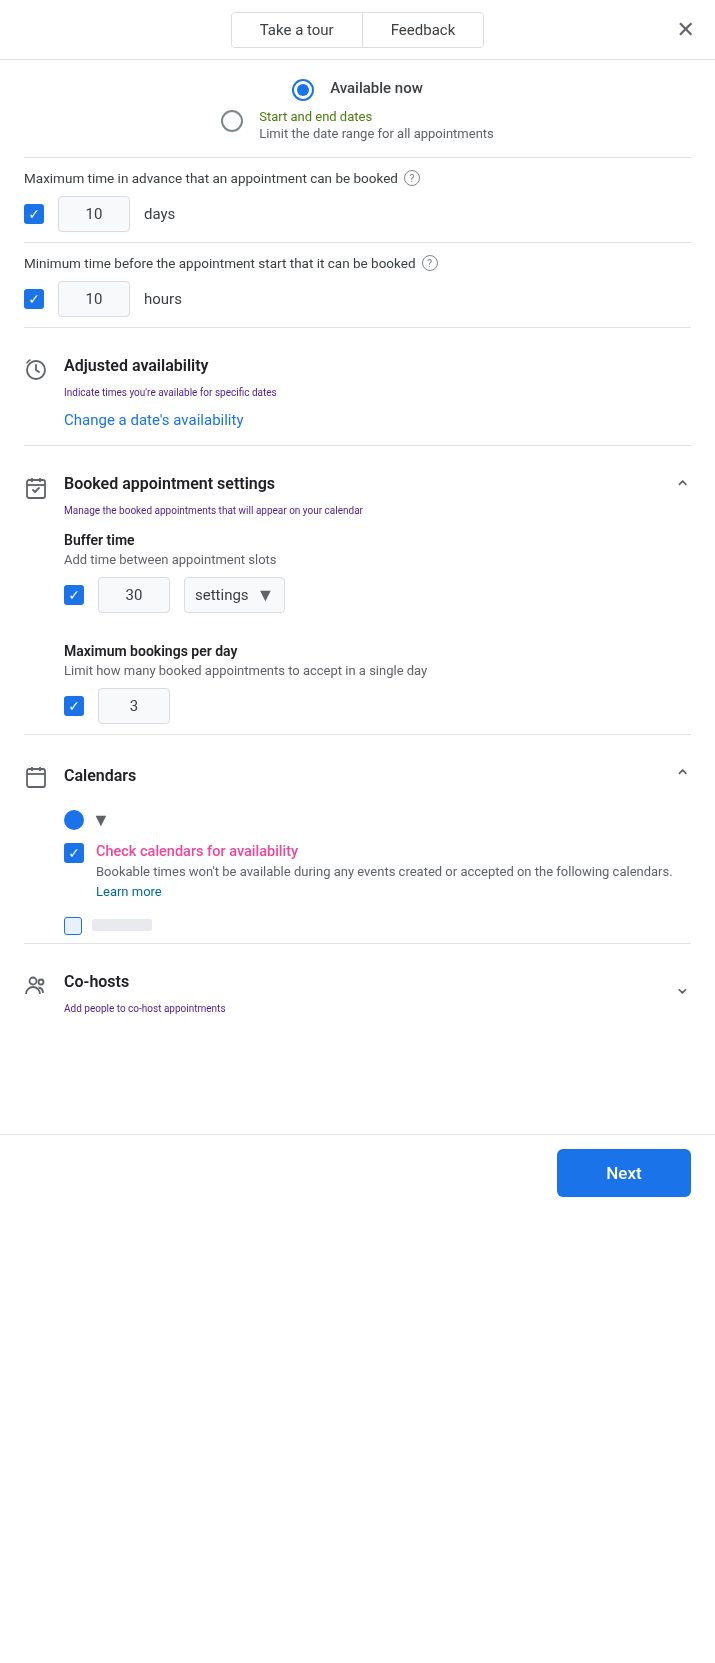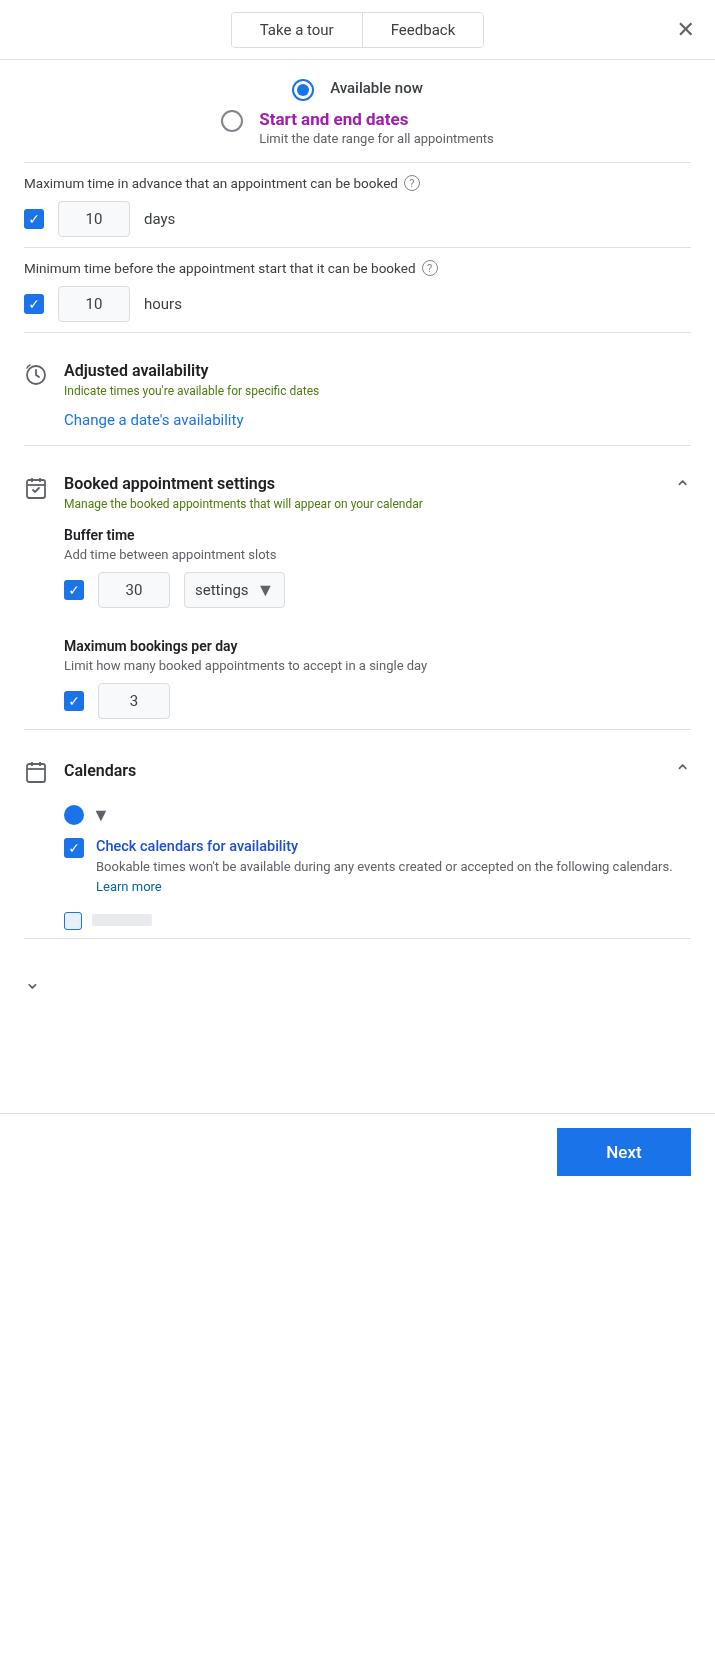--- a/index.html
+++ b/index.html
@@ -177,23 +177,23 @@
       flex-shrink: 0;
       color: #5f6368;
       margin-top: 2px;
     }
     .section-title {
       font-size: 16px;
       font-weight: 600;
       color: #202124;
     }
     .section-subtitle {
-      font-size: 12px;
-      color: #4d7c0f;
-      margin-top: 4px;
+      font-size: 10px;
+      color: #4c1d95;
+      margin-top: 12px;
     }
     .section-content {
       margin-left: 40px;
     }
     
     .link {
       color: #1a73e8;
       font-size: 15px;
       cursor: pointer;
       text-decoration: none;
@@ -271,37 +271,37 @@
       border-top: 1px solid #e0e0e0;
       padding: 14px 24px;
       display: flex;
       justify-content: flex-end;
       width: 100%;
     }
     .next-btn {
       background: #1a73e8;
       color: #fff;
       border: none;
-      border-radius: 0;
+      border-radius: 6px;
       padding: 14px 48px;
       font-size: 17px;
       font-weight: 500;
       cursor: pointer;
       font-family: inherit;
       min-width: 134px;
     }
     
     .inline-link {
       color: #0369a1;
       text-decoration: none;
       cursor: pointer;
     }
     .check-cal-text {
       font-size: 13.5px;
-      color: #1d4ed8;
+      color: #ec4899;
       margin-left: 0;
     }
     .check-cal-sub {
       font-size: 13px;
       color: #5f6368;
       margin-top: 2px;
       line-height: 1.5;
     }
     .mini-checkbox {
       width: 18px;
@@ -334,21 +334,21 @@
   <div class="content">
 
     <div class="radio-row">
       <div class="radio-circle selected"></div>
       <div style="font-size:15px;color:#3c4043;font-weight:500;padding-top:1px;">Available now</div>
     </div>
 
     <div class="radio-row" style="padding-top:0;">
       <div class="radio-circle unselected"></div>
       <div>
-        <div style="font-size:17px;color:#a21caf;font-weight:700;">Start and end dates</div>
+        <div style="font-size:13px;color:#4d7c0f;font-weight:400;">Start and end dates</div>
         <div style="font-size:13px;color:#5f6368;margin-top:2px;">Limit the date range for all appointments</div>
       </div>
     </div>
 
     <div class="divider"></div>
 
     <div class="help-section">
       <div class="help-title">
         <span>Maximum time in advance that an appointment can be booked</span>
         <span class="help-icon">?</span>
@@ -490,20 +490,34 @@
       <div style="display:flex;align-items:center;gap:10px;margin-top:14px;">
         <div class="mini-checkbox"></div>
         <div style="width:60px;height:12px;background:#e8eaed;border-radius:2px;"></div>
       </div>
 
     </div>
 
     <div class="divider"></div>
 
     <div class="collapsible-row" style="padding-bottom:20px;">
+      <div class="collapsible-left">
+        <div class="section-icon">
+          <svg viewBox="0 0 24 24" fill="none" stroke="#5f6368" stroke-width="1.8" width="24" height="24">
+            <circle cx="9" cy="7" r="3.5"></circle>
+            <path d="M2 20c0-3.866 3.134-7 7-7s7 3.134 7 7"></path>
+            <circle cx="17" cy="8" r="2.5"></circle>
+            <path d="M19 19c0-2.761-2-5-4.5-5.5"></path>
+          </svg>
+        </div>
+        <div>
+          <div class="section-title">Co-hosts</div>
+          <div class="section-subtitle">Add people to co-host appointments</div>
+        </div>
+      </div>
       <span class="chevron-icon" style="transform:rotate(180deg);display:inline-block;">⌃</span>
     </div>
 
   </div>
 
   <div class="footer">
     <button class="next-btn">Next</button>
   </div>
 
 </div>

